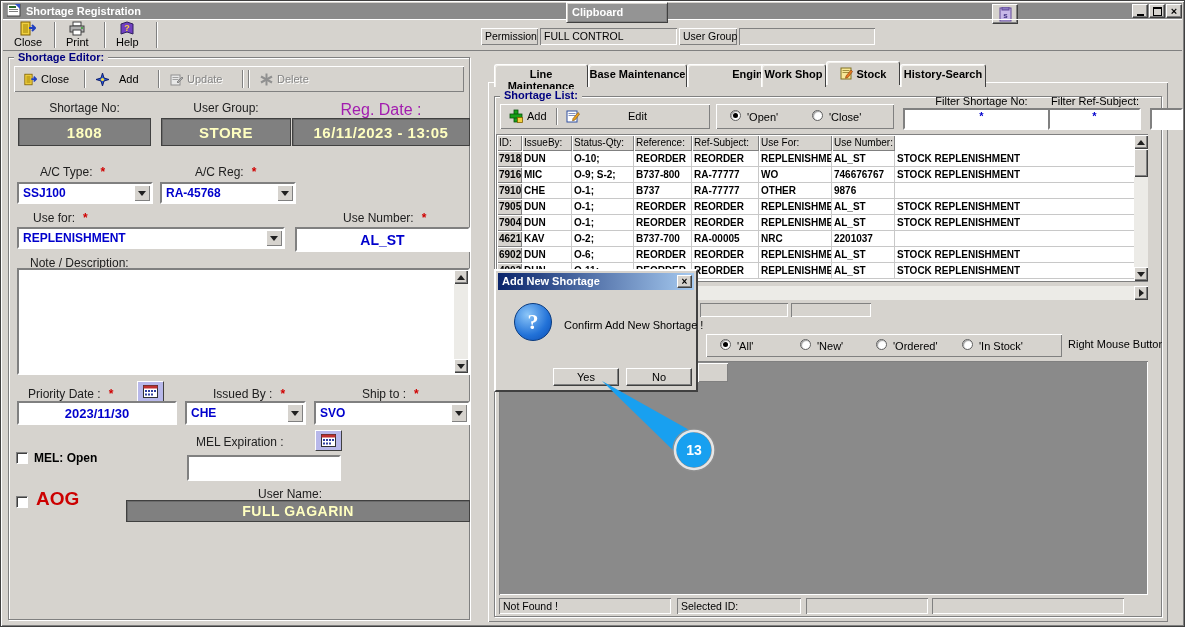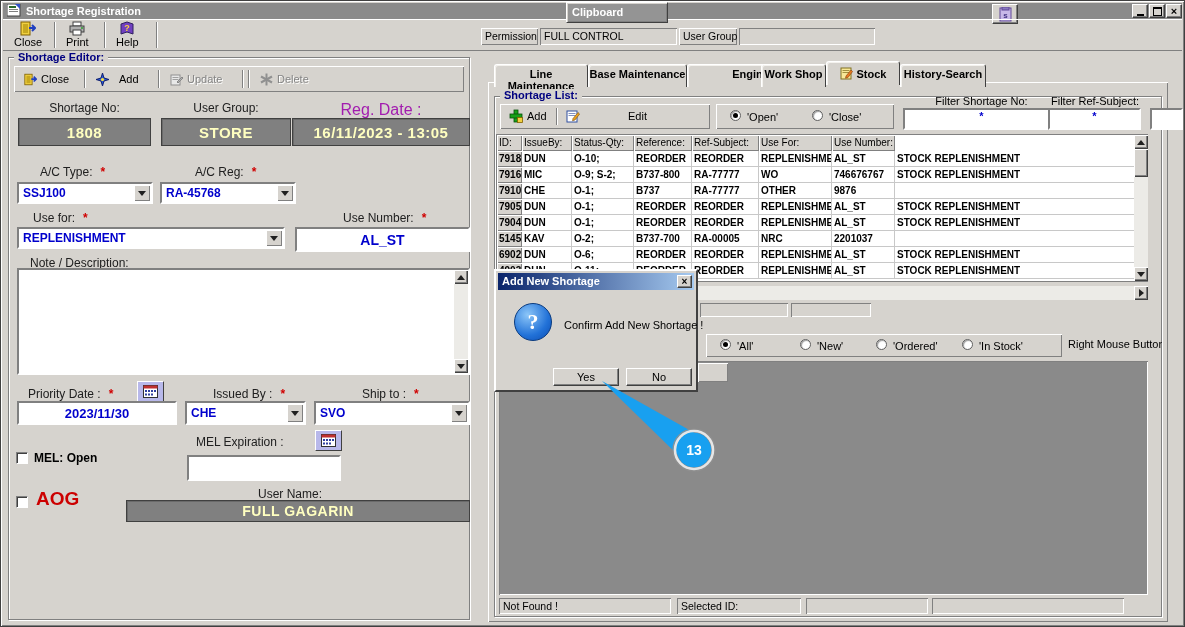--- a/index.html
+++ b/index.html
@@ -401,21 +401,21 @@
         <div class="tcell idc" style="width: 25px;">7904</div>
         <div class="tcell" style="width: 50px;">DUN</div>
         <div class="tcell" style="width: 62px;">O-1;</div>
         <div class="tcell" style="width: 58px;">REORDER</div>
         <div class="tcell" style="width: 67px;">REORDER</div>
         <div class="tcell" style="width: 73px;">REPLENISHMENT</div>
         <div class="tcell" style="width: 63px;">AL_ST</div>
         <div class="tcell" style="width: 240px;">STOCK REPLENISHMENT</div>
       </div>
       <div class="trow">
-        <div class="tcell idc" style="width: 25px;">5145</div>
+        <div class="tcell idc" style="width: 25px;">4621</div>
         <div class="tcell" style="width: 50px;">KAV</div>
         <div class="tcell" style="width: 62px;">O-2;</div>
         <div class="tcell" style="width: 58px;">B737-700</div>
         <div class="tcell" style="width: 67px;">RA-00005</div>
         <div class="tcell" style="width: 73px;">NRC</div>
         <div class="tcell" style="width: 63px;">2201037</div>
         <div class="tcell" style="width: 240px;"></div>
       </div>
       <div class="trow">
         <div class="tcell idc" style="width: 25px;">6902</div>

